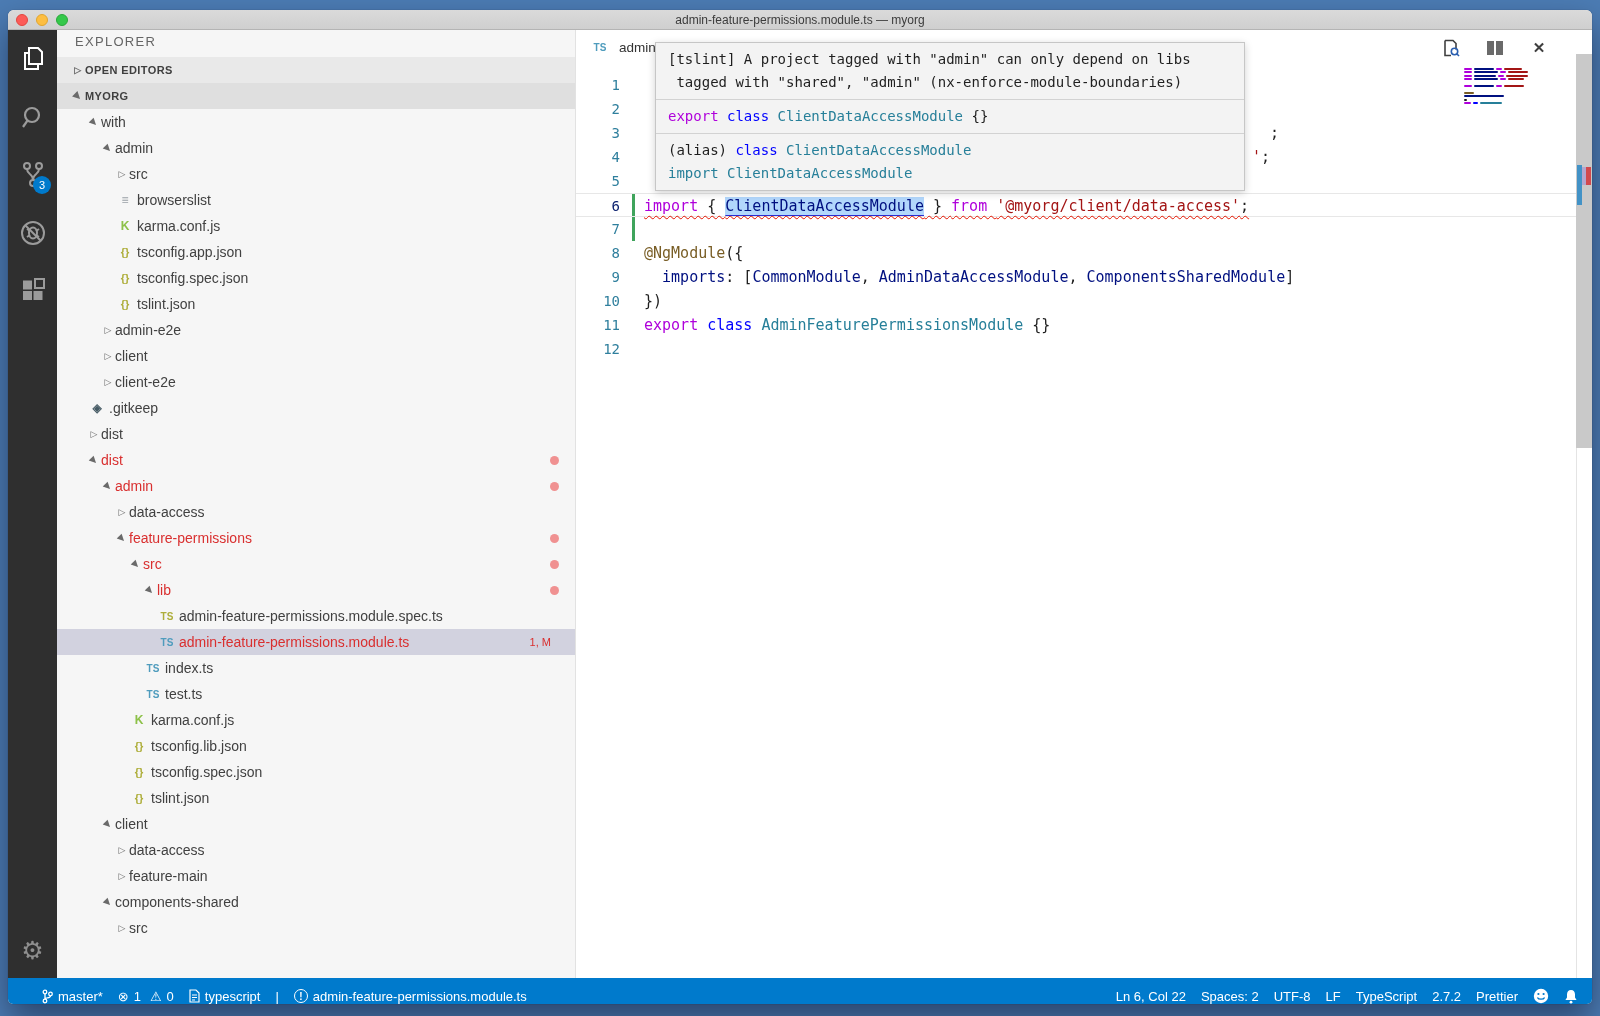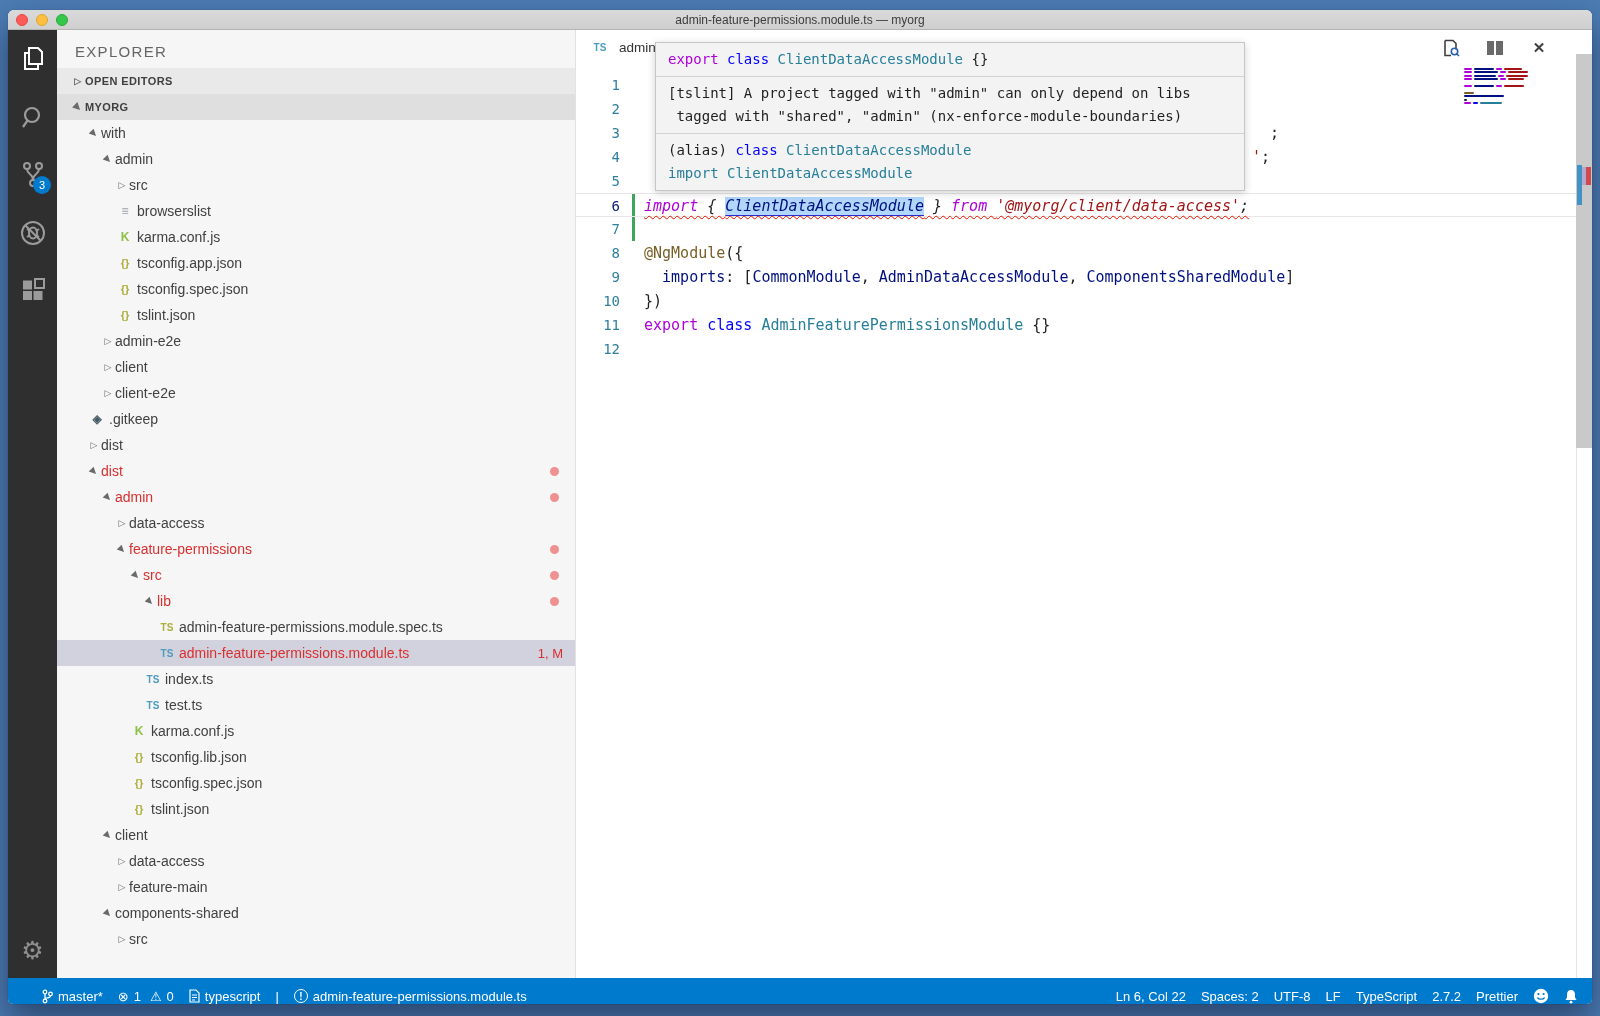--- a/index.html
+++ b/index.html
@@ -26,55 +26,55 @@
   .activity { width:49px; background:#2f2f2f; display:flex; flex-direction:column; align-items:center; flex:none; }
   .act-icon { height:58px; width:100%; display:flex; align-items:center; justify-content:center; color:#9b9b9b; position:relative; }
   .act-icon.active { color:#ffffff; }
   .act-badge { position:absolute; right:6px; bottom:10px; min-width:18px; height:18px; border-radius:50%;
     background:#007acc; color:#fff; font-size:11px; display:flex; align-items:center; justify-content:center; }
   .act-spacer { flex:1; }
   .gear { height:56px; font-size:25px; color:#8f8f8f; display:flex; align-items:center; justify-content:center; width:100%; }
 
   
   .sidebar { width:519px; background:#f6f6f6; border-right:1px solid #e2e2e2; flex:none; overflow:hidden; }
-  .sb-title { padding:13px 0 8px 18px; font-size:15px; color:#656565; letter-spacing:1.3px; }
+  .sb-title { padding:4px 0 8px 18px; font-size:13px; color:#656565; letter-spacing:1.3px; }
   .section { height:26px; display:flex; align-items:center; padding-left:14px;
     font-weight:bold; font-size:11px; color:#3f3f3f; letter-spacing:.4px; }
   .section.oe { background:#e9e9e9; }
   .section.root { background:#dfdfdf; }
   .twisty { width:14px; flex:none; font-size:9px; color:#6a6a6a; display:inline-flex; justify-content:center; }
   .twisty.open { transform:rotate(45deg); }
   .row { position:relative; height:26px; display:flex; align-items:center; font-size:14px; color:#414141; }
   .row.sel { background:#d2d2df; }
   .fi { width:20px; flex:none; text-align:center; font-weight:bold; margin-right:2px; }
   .fi-ts  { color:#4f9cbd; font-size:10px; }
   .fi-tsy { color:#aeae3b; font-size:10px; }
   .fi-k   { color:#8dc149; font-size:12px; }
   .fi-json{ color:#aeae3b; font-size:11px; }
   .fi-list{ color:#9aa0a6; font-size:12px; font-weight:normal; }
   .fi-git { color:#455a64; font-size:12px; }
   .lbl { white-space:nowrap; }
   .lbl.red { color:var(--c-red); }
   .dot { position:absolute; right:16px; width:9px; height:9px; border-radius:50%; background:#f09191; }
-  .badge { position:absolute; right:12px; font-size:13px; color:var(--c-red); }
+  .badge { position:absolute; right:24px; font-size:11px; color:var(--c-red); }
 
   
   .editor { flex:1; position:relative; background:#fff; overflow:hidden; }
   .tabbar { height:34px; display:flex; align-items:center; }
   .tab { display:flex; align-items:center; gap:7px; padding:0 14px; height:100%; background:#fff; font-size:13.5px; color:#333; }
   .codearea { padding-top:9px; position:relative; }
   .cl { display:flex; height:24px; line-height:24px; font-family:"DejaVu Sans Mono", monospace; font-size:15px; position:relative; color:#1e1e1e; }
   .cl.cur { border-top:1px solid #e7e7e7; border-bottom:1px solid #e7e7e7; }
   .ln { width:44px; text-align:right; color:#2f7f9d; font-size:14px; flex:none; font-family:"DejaVu Sans Mono", monospace; }
   .cl.cur .ln { color:#0b216f; }
   .gitbar { position:absolute; left:56px; top:0; bottom:0; width:3px; background:var(--c-added); }
   .txt { margin-left:24px; white-space:pre; }
   .spacer { display:inline-block; height:1px; }
   .sqg { text-decoration:underline; text-decoration-style:wavy; text-decoration-color:var(--c-err);
-         text-decoration-thickness:1px; text-underline-offset:4px;font-style:italic; }
+         text-decoration-thickness:1px; text-underline-offset:4px; }
   .hl { background:#b2d7fc; color:var(--c-var); text-decoration:underline solid #2b2bd0; }
 
   .tooltip { position:absolute; left:79px; top:12px; width:590px; background:#f3f3f3; border:1px solid #c6c6c6;
     box-shadow:0 2px 8px rgba(0,0,0,.18); font-family:"DejaVu Sans Mono", monospace; font-size:14px; z-index:6; }
   .tt-sec { padding:5px 12px; line-height:23px; white-space:pre; }
   .tt-sec + .tt-sec { border-top:1px solid #d2d2d2; }
   .tt-sec.text { color:#1f1f1f; }
 
   .editor-actions { position:absolute; top:9px; right:44px; display:flex; gap:26px; z-index:7; color:#3f3f3f; align-items:center; }
   .ea { display:flex; align-items:center; justify-content:center; width:18px; height:18px; }
@@ -376,22 +376,22 @@
             <span class="ln">11</span>
             <span class="txt"><span class="tk" style="color:var(--c-kw)">export </span><span class="tk" style="color:var(--c-cls)">class </span><span class="tk" style="color:var(--c-type)">AdminFeaturePermissionsModule </span><span class="tk" style="color:var(--c-def)">{}</span></span>
           </div>
           <div class="cl">
             <span class="ln">12</span>
             <span class="txt"></span>
           </div>
         </div>
 
       <div class="tooltip" id="tooltip">
+          <div class="tt-sec text"><div>[tslint] A project tagged with "admin" can only depend on libs</div><div> tagged with "shared", "admin" (nx-enforce-module-boundaries)</div></div>
           <div class="tt-sec"><div><span class="tk" style="color:var(--c-kw)">export </span><span class="tk" style="color:var(--c-cls)">class </span><span class="tk" style="color:var(--c-type)">ClientDataAccessModule </span><span class="tk" style="color:var(--c-def)">{}</span></div></div>
-          <div class="tt-sec text"><div>[tslint] A project tagged with "admin" can only depend on libs</div><div> tagged with "shared", "admin" (nx-enforce-module-boundaries)</div></div>
           <div class="tt-sec"><div><span class="tk" style="color:var(--c-def)">(alias) </span><span class="tk" style="color:var(--c-cls)">class </span><span class="tk" style="color:var(--c-type)">ClientDataAccessModule</span></div><div><span class="tk" style="color:var(--c-type)">import </span><span class="tk" style="color:var(--c-type)">ClientDataAccessModule</span></div></div>
         </div>
 
       <div class="minimap" id="minimap">
           <div class="mm-row">
             <span class="mm-seg" style="width:8px;background:var(--c-kw)"></span>
             <span class="mm-seg" style="width:20px;background:var(--c-var)"></span>
             <span class="mm-seg" style="width:6px;background:var(--c-kw)"></span>
             <span class="mm-seg" style="width:18px;background:var(--c-str)"></span>
           </div>

